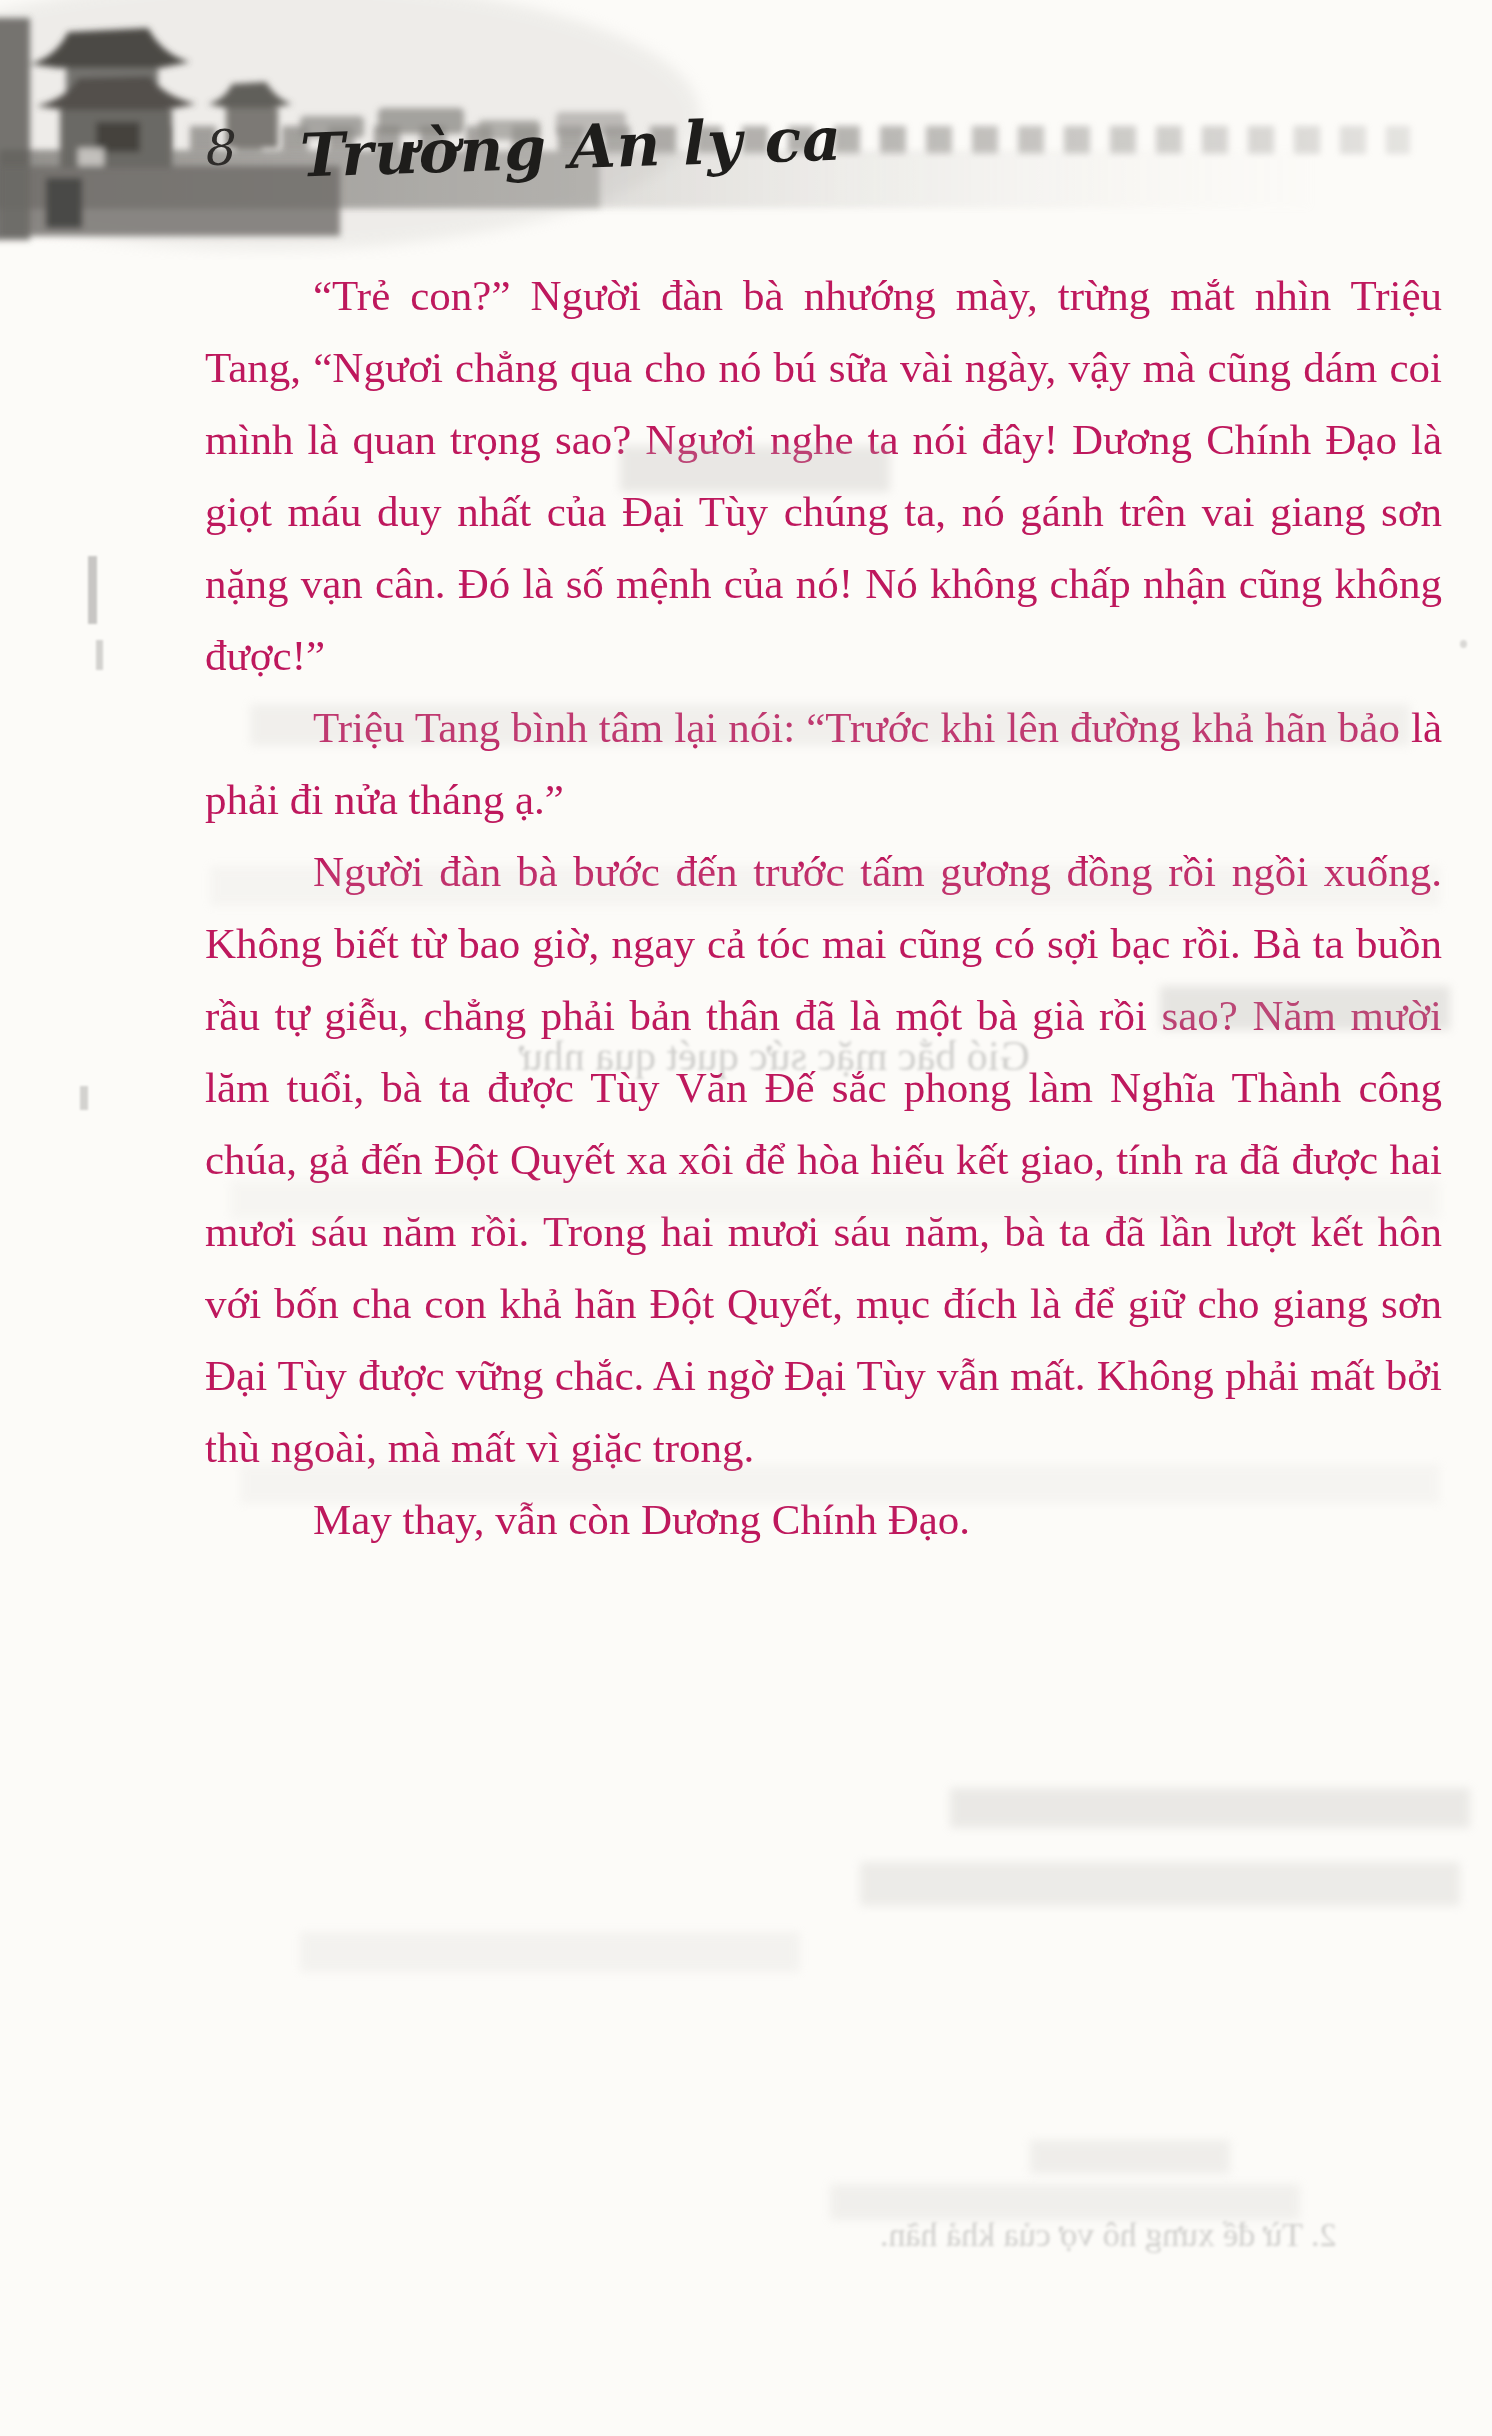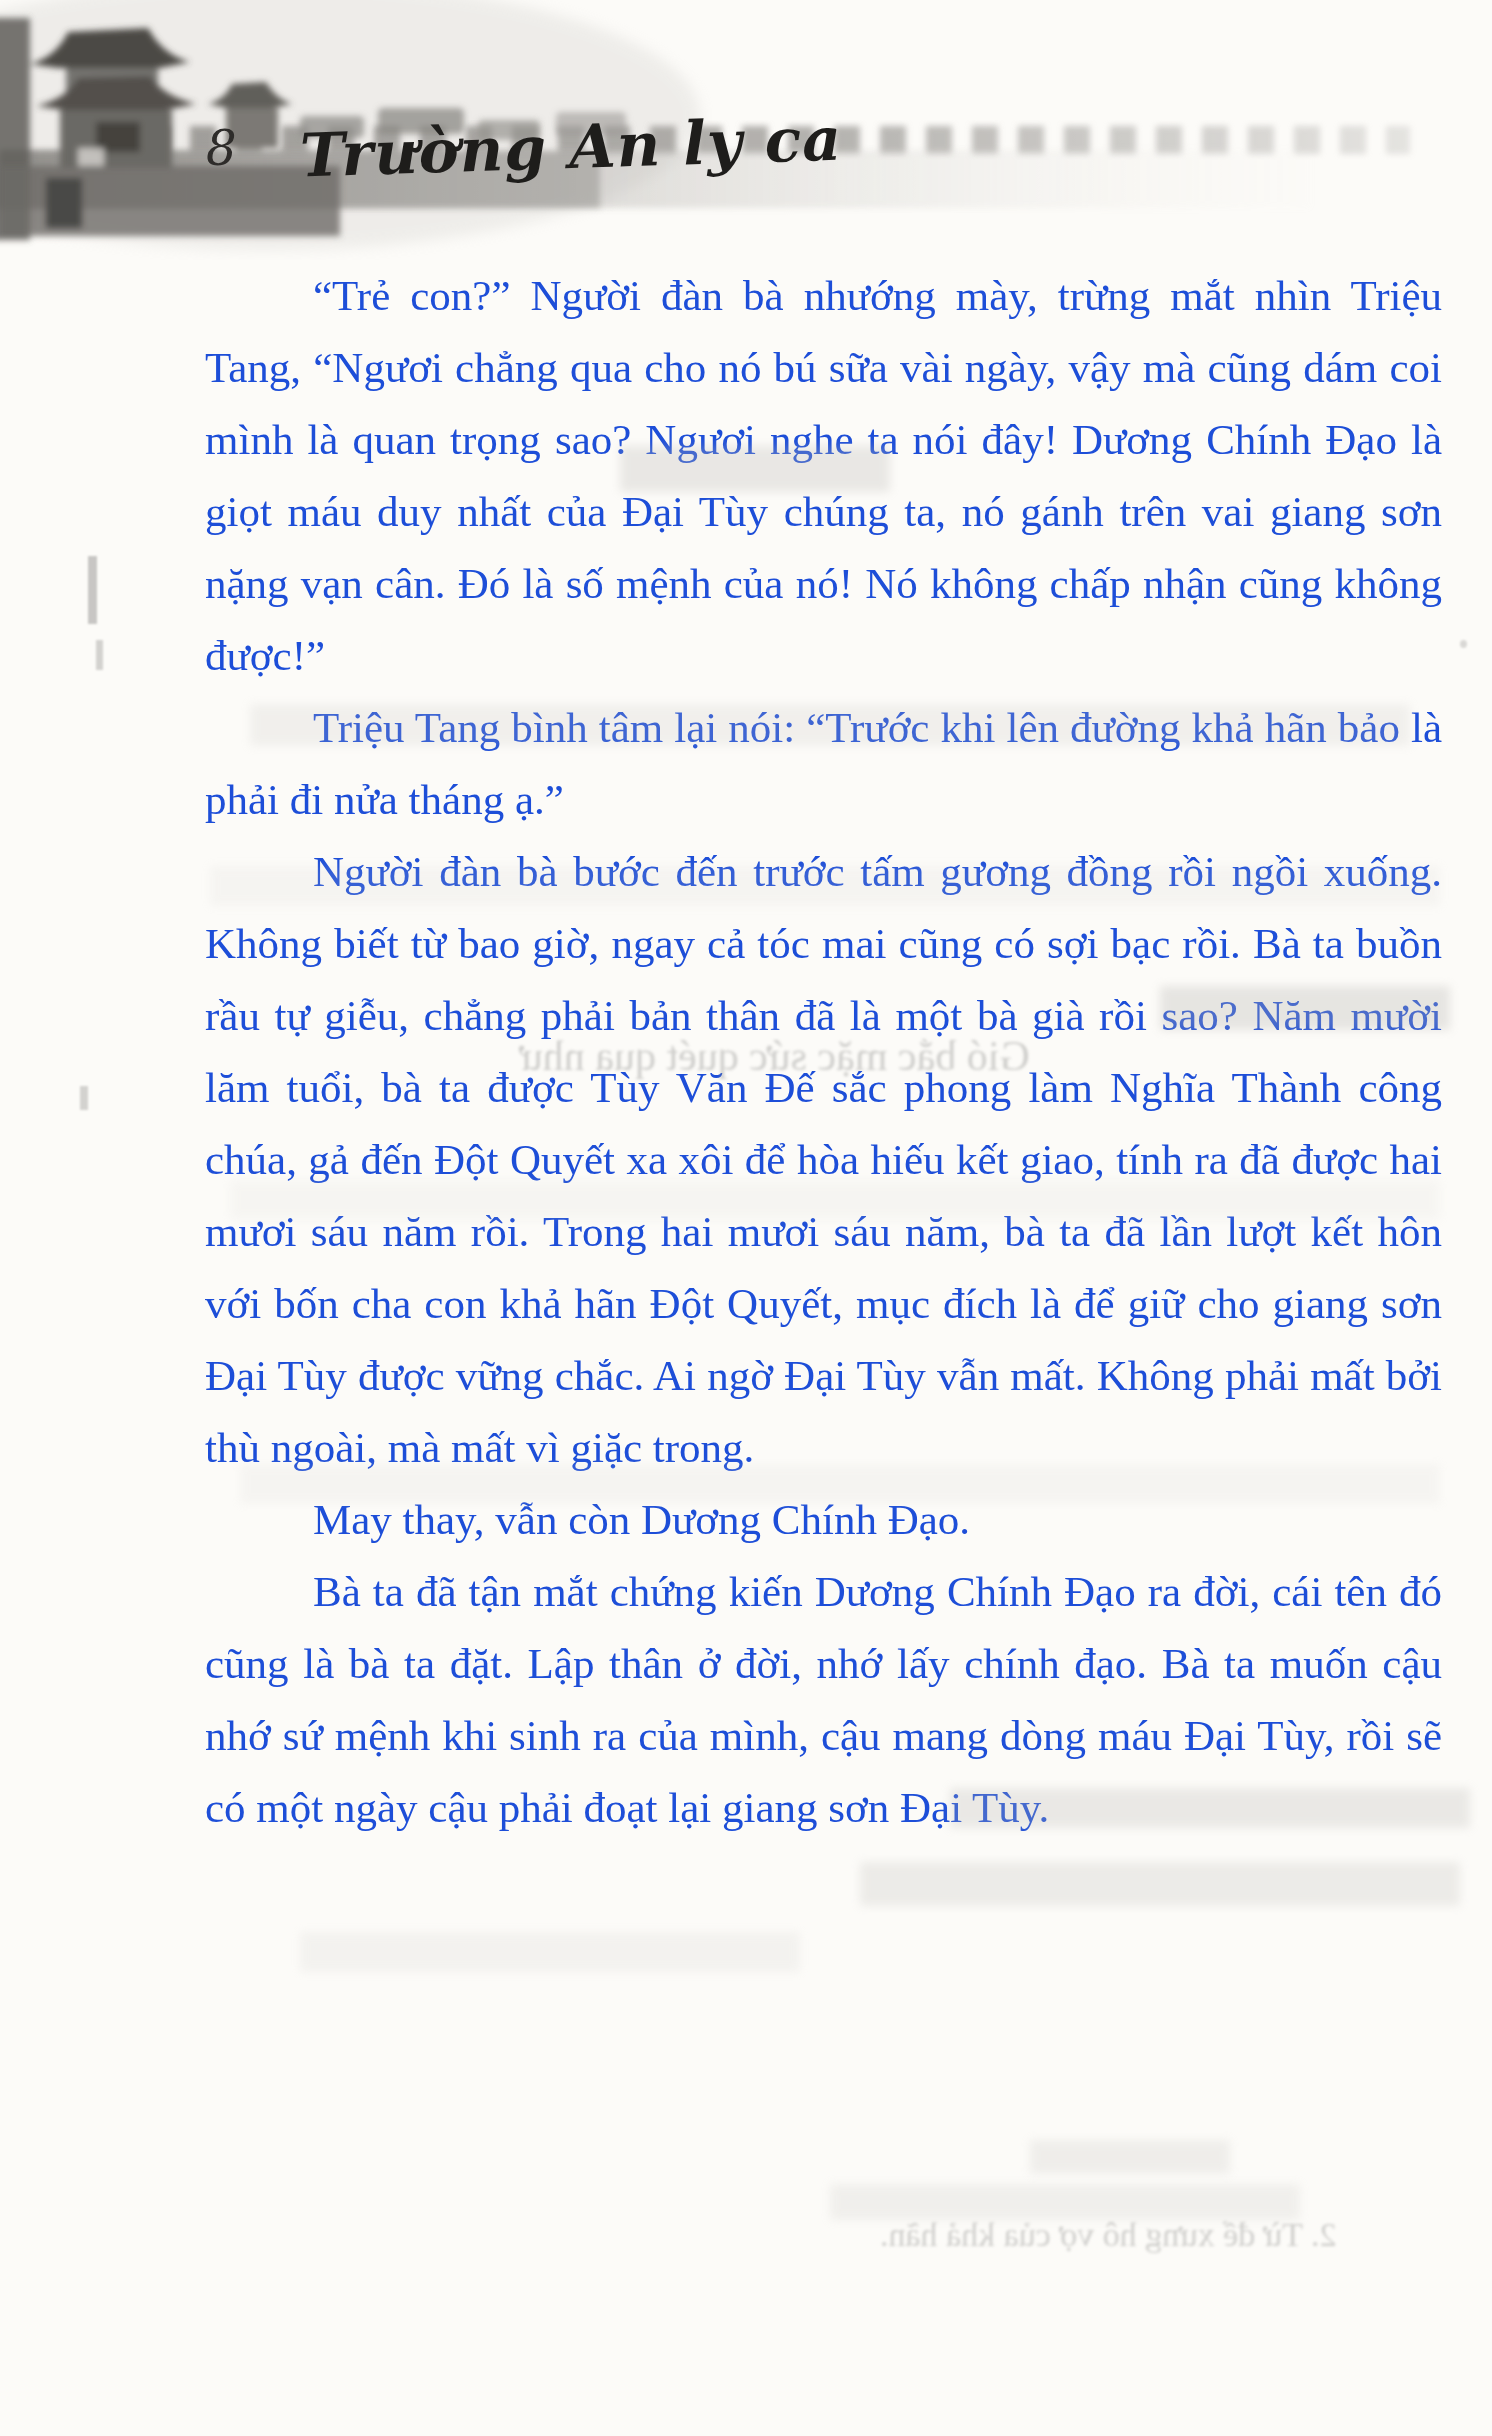--- a/index.html
+++ b/index.html
@@ -19,21 +19,21 @@
   }
   .book-title{
     position:absolute;left:300px;top:112px;
     font-family:"DejaVu Serif",serif;font-style:italic;font-weight:bold;
     font-size:60px;letter-spacing:1px;color:#1e1d1b;
     transform:rotate(-1.8deg);
     white-space:nowrap;
   }
   .body-text{
     position:absolute;left:205px;top:260px;width:1237px;
-    color:#1d4ed8;
+    color:#be185d;
   }
   .body-text p{
     margin:0;
     text-indent:108px;
     text-align:justify;
     font-size:43px;
     line-height:72px;
   }
   
   .bleed{
@@ -132,21 +132,20 @@
   <div class="running-head">
     <span class="page-num">8</span>
     <span class="book-title">Trường An ly ca</span>
   </div>
 
   <div class="body-text">
       <p>“Trẻ con?” Người đàn bà nhướng mày, trừng mắt nhìn Triệu Tang, “Ngươi chẳng qua cho nó bú sữa vài ngày, vậy mà cũng dám coi mình là quan trọng sao? Ngươi nghe ta nói đây! Dương Chính Đạo là giọt máu duy nhất của Đại Tùy chúng ta, nó gánh trên vai giang sơn nặng vạn cân. Đó là số mệnh của nó! Nó không chấp nhận cũng không được!”</p>
       <p>Triệu Tang bình tâm lại nói: “Trước khi lên đường khả hãn bảo là phải đi nửa tháng ạ.”</p>
       <p>Người đàn bà bước đến trước tấm gương đồng rồi ngồi xuống. Không biết từ bao giờ, ngay cả tóc mai cũng có sợi bạc rồi. Bà ta buồn rầu tự giễu, chẳng phải bản thân đã là một bà già rồi sao? Năm mười lăm tuổi, bà ta được Tùy Văn Đế sắc phong làm Nghĩa Thành công chúa, gả đến Đột Quyết xa xôi để hòa hiếu kết giao, tính ra đã được hai mươi sáu năm rồi. Trong hai mươi sáu năm, bà ta đã lần lượt kết hôn với bốn cha con khả hãn Đột Quyết, mục đích là để giữ cho giang sơn Đại Tùy được vững chắc. Ai ngờ Đại Tùy vẫn mất. Không phải mất bởi thù ngoài, mà mất vì giặc trong.</p>
       <p>May thay, vẫn còn Dương Chính Đạo.</p>
-      <p>Bà ta đã tận mắt chứng kiến Dương Chính Đạo ra đời, cái tên đó cũng là bà ta đặt. Lập thân ở đời, nhớ lấy chính đạo. Bà ta muốn cậu nhớ sứ mệnh khi sinh ra của mình, cậu mang dòng máu Đại Tùy, rồi sẽ có một ngày cậu phải đoạt lại giang sơn Đại Tùy.</p>
     </div>
 
   <div class="bleed bleed-line">Gió bắc mặc sức quét qua như</div>
   <div class="bleed bleed-footnote">2. Từ để xưng hô vợ của khả hãn.</div>
 
   <div class="smudge s1"></div>
   <div class="smudge s2"></div>
   <div class="smudge s3"></div>
   <div class="smudge s4"></div>
   <div class="smudge s5"></div>

